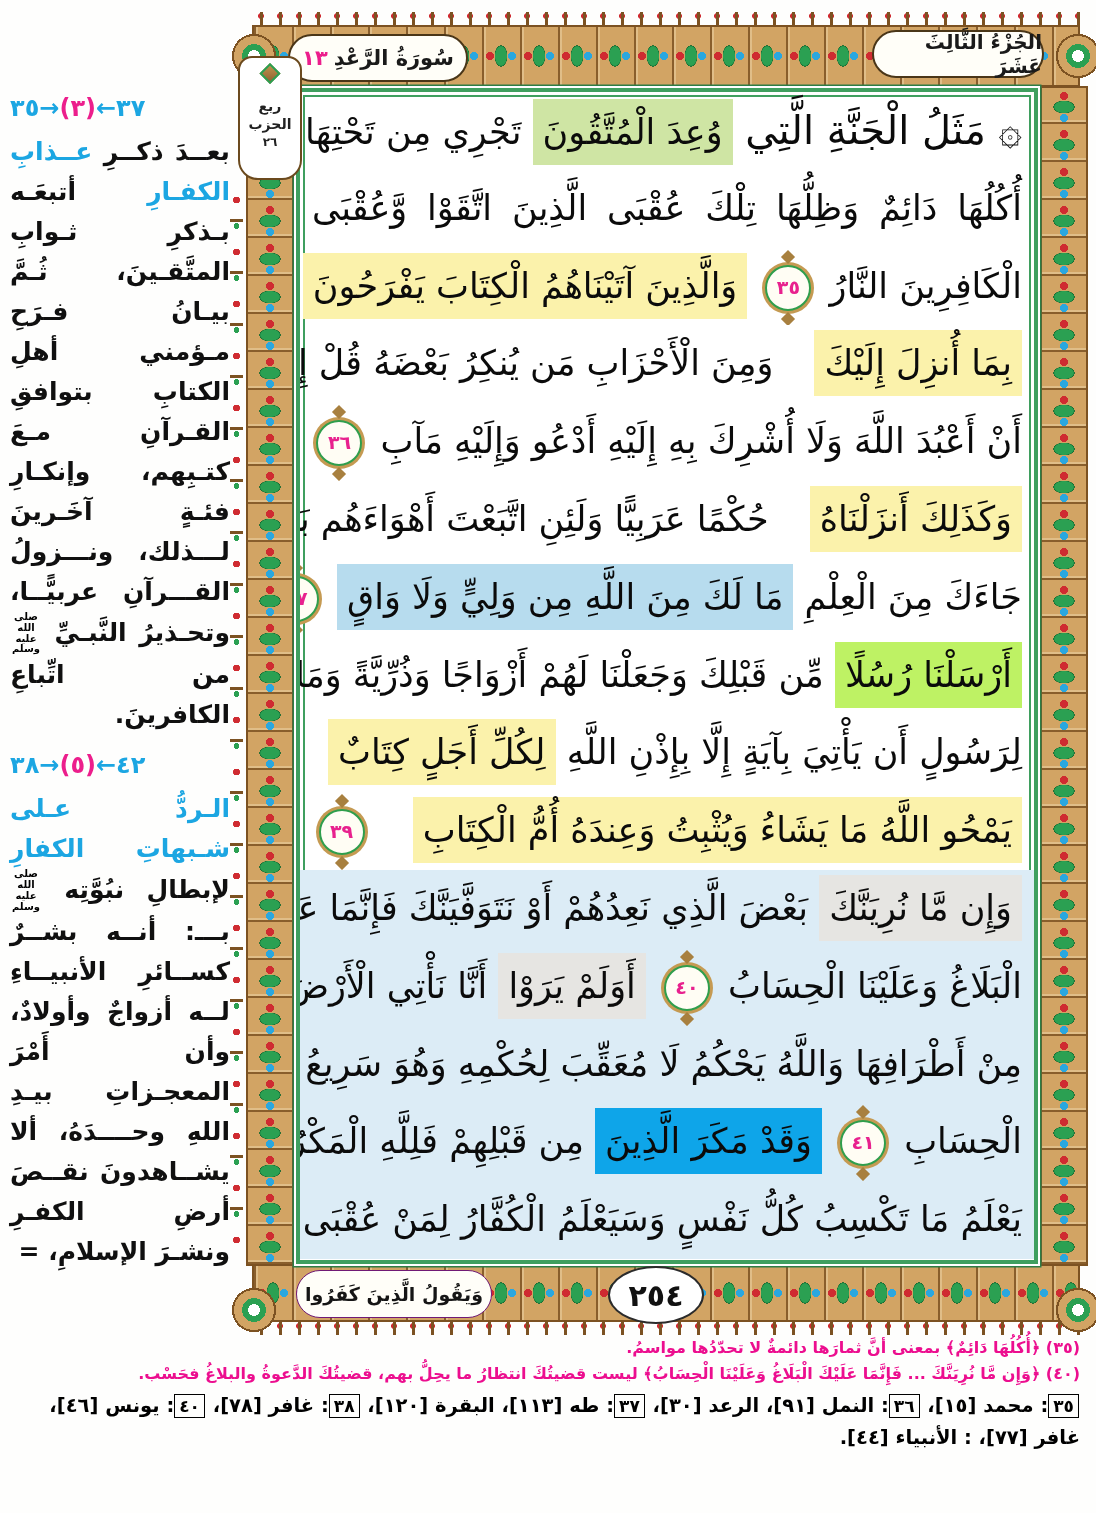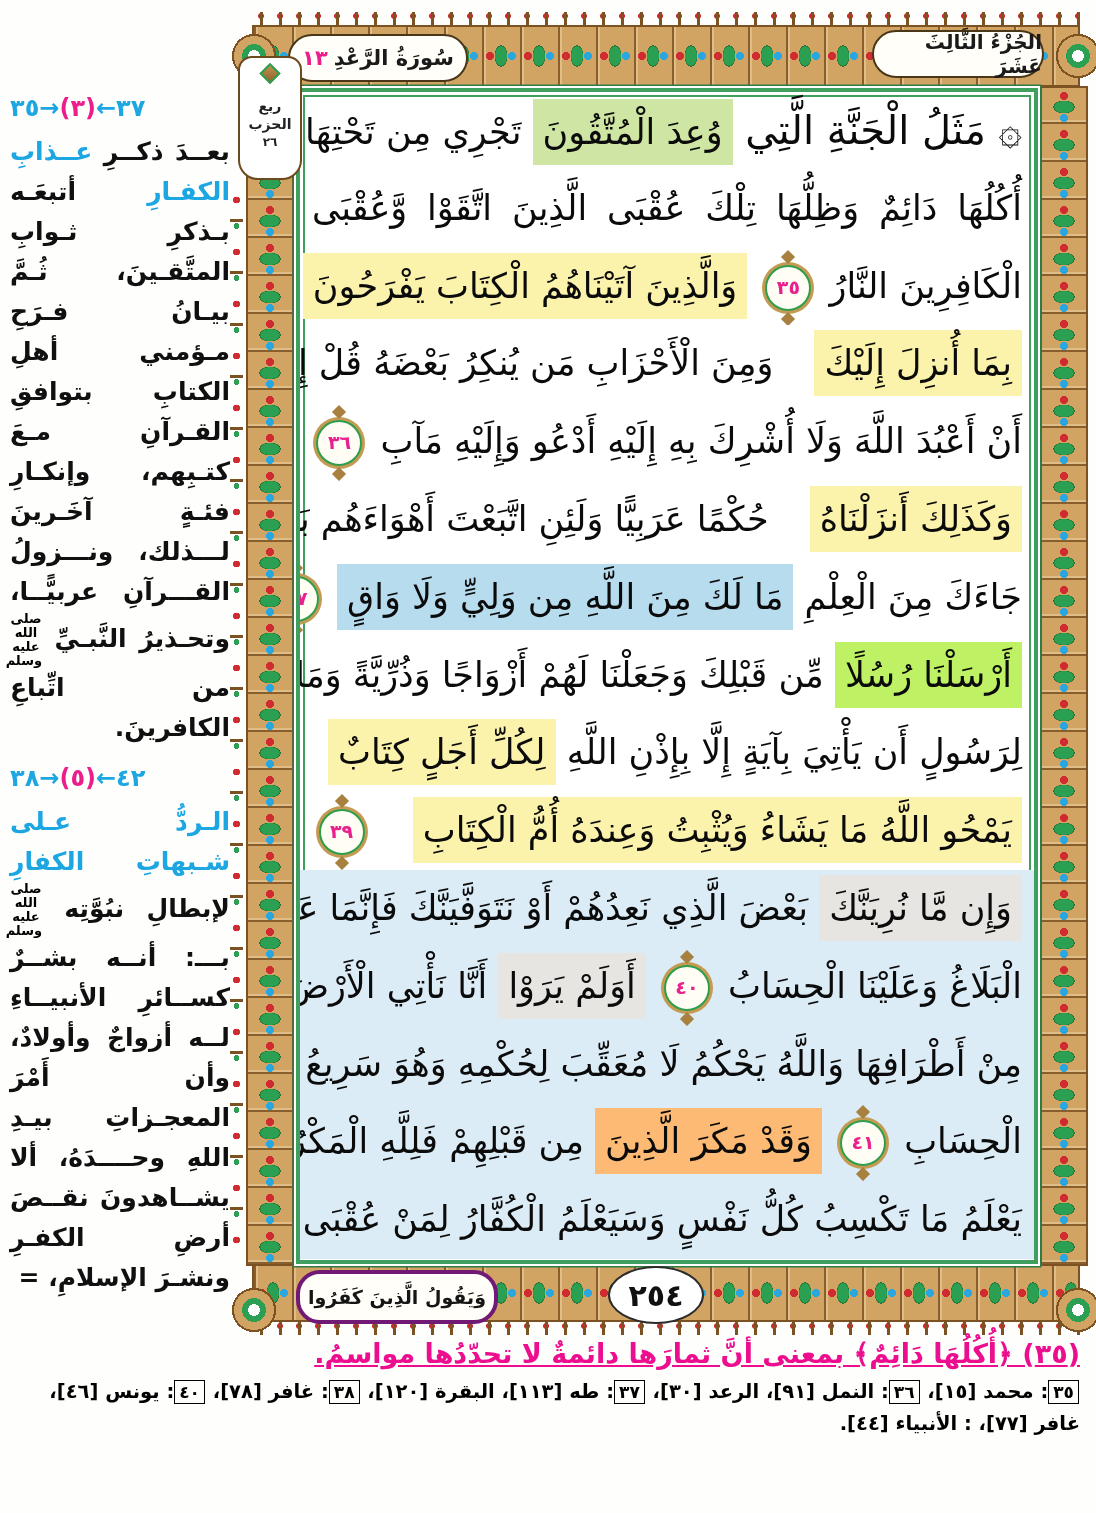--- a/index.html
+++ b/index.html
@@ -41,57 +41,57 @@
       padding-top:40px;box-sizing:border-box;font-weight:bold;color:#222;}
   .rub::before{content:"";position:absolute;top:8px;left:50%;width:15px;height:15px;
       transform:translateX(-50%) rotate(45deg);background:linear-gradient(135deg,#c59a52,#8a5a2b);
       box-shadow:0 0 0 2px #2ba052 inset;}
   .rub .r-line{font-size:14px;line-height:1.25;display:block;}
   .rub .r-num{font-size:12px;display:block;margin-top:2px;}
   .pagenum{position:absolute;left:608px;top:1266px;width:92px;height:54px;background:#fff;
       border:2.5px solid #2b2b2b;border-radius:50%;display:flex;align-items:center;justify-content:center;
       font-size:30px;font-weight:bold;color:#111;z-index:5;}
   .catchword{position:absolute;left:296px;top:1270px;width:194px;height:46px;background:#fffef8;
-      border:4px solid #701a75;border-radius:24px;display:flex;align-items:center;justify-content:center;
+      border:1px solid #701a75;border-radius:24px;display:flex;align-items:center;justify-content:center;
       font-size:19px;font-weight:bold;color:#151515;z-index:5;}
   
   .quran{position:absolute;left:296px;top:88px;width:742px;height:1176px;background:#fff;
       border:4px solid #3f9f5f;box-sizing:border-box;z-index:4;direction:rtl;
       box-shadow:inset 0 0 0 3px #fff, inset 0 0 0 5px #3f9f5f, 0 0 0 2px #fff, 0 0 0 3.5px #2e7d46;}
   .qline{height:77.8px;line-height:77.8px;padding:0 12px;font-size:35px;color:#0b0b0b;
       white-space:nowrap;text-align:justify;text-align-last:justify;overflow:hidden;}
   .bg-blue{background:#dcecf6;}
   .hl{padding:13px 10px;}
   .hl-green{background:#cfe5a4;}
   .hl-yellow{background:#fbf2ab;margin-left:30px;}
   .hl-blue{background:#b7dcee;}
   .hl-pink{background:#bef264;}
   .hl-grey{background:#e6e5e2;}
-  .hl-orange{background:#fdba74;}
+  .hl-orange{background:#0ea5e9;}
   .ayah{display:inline-block;width:42px;height:42px;line-height:40px;text-align:center;text-align-last:center;
       border:2.5px solid #2f9e4c;border-radius:50%;background:#fffdf4;box-shadow:0 0 0 3px #c59a52;
       color:#e8218e;font-size:19px;font-weight:bold;vertical-align:middle;position:relative;margin:0 7px;}
   .ayah::before,.ayah::after{content:"";position:absolute;left:50%;width:10px;height:10px;
       transform:translateX(-50%) rotate(45deg);background:#a8803f;}
   .ayah::before{top:-15px;} .ayah::after{bottom:-15px;}
   
   .sidebar{position:absolute;left:10px;top:94px;width:220px;direction:rtl;z-index:4;}
   .range{direction:ltr;text-align:left;font-size:24px;font-weight:bold;color:#1ca6e2;
       margin:0 0 10px;letter-spacing:1px;}
   .range .mg{color:#ec1e8c;}
   .commentary{font-size:25px;line-height:1.6;color:#101010;text-align:justify;font-weight:bold;margin:0 0 16px;}
   .commentary .kw{color:#1ca6e2;}
-  .saw{display:inline-block;width:32px;font-size:13px;line-height:1.08;text-align:center;
+  .saw{display:inline-block;width:32px;font-size:10px;line-height:1.08;text-align:center;
       vertical-align:middle;font-weight:bold;color:#000;white-space:normal;}
   
   .footnotes{position:absolute;right:16px;top:1338px;width:1062px;direction:rtl;text-align:right;
       font-weight:bold;z-index:4;}
   .fn{margin:0 0 7px;}
   .fn-blue{color:#00a3dd;font-size:20.5px;}
-  .fn-pink{color:#ec0e8f;font-size:27px;text-decoration:underline;}
+  .fn-pink{color:#ec0e8f;font-size:16px;}
   .fn-refs{color:#000;font-size:19.5px;line-height:1.65;}
   .refbox{display:inline-block;border:1.6px solid #000;padding:0 4px;margin-right:1px;
       font-size:17px;line-height:1.3;}
   .star{font-size:40px;}
 </style>
 </head>
 <body>
 
 <div class="page">
 
@@ -148,16 +148,17 @@
       <div class="qline bg-blue"><span class="">مِنْ أَطْرَافِهَا وَاللَّهُ يَحْكُمُ لَا مُعَقِّبَ لِحُكْمِهِ وَهُوَ سَرِيعُ</span></div>
       <div class="qline bg-blue"><span class="">الْحِسَابِ </span><span class="ayah">٤١</span><span class=""> </span><span class="hl hl-orange">وَقَدْ مَكَرَ الَّذِينَ</span><span class=""> مِن قَبْلِهِمْ فَلِلَّهِ الْمَكْرُ جَمِيعًا</span></div>
       <div class="qline bg-blue"><span class="">يَعْلَمُ مَا تَكْسِبُ كُلُّ نَفْسٍ وَسَيَعْلَمُ الْكُفَّارُ لِمَنْ عُقْبَى الدَّارِ </span></div>
     </main>
 
   <div class="catchword">وَيَقُولُ الَّذِينَ كَفَرُوا</div>
   <div class="pagenum">٢٥٤</div>
 
   <footer class="footnotes">
     <p class="fn fn-pink">(٣٥) ﴿أُكُلُهَا دَائِمٌ﴾ بمعنى أنَّ ثمارَها دائمةٌ لا تحدّدُها مواسمُ.</p>
+    <p class="fn fn-pink">(٤٠) ﴿وَإِن مَّا نُرِيَنَّكَ ... فَإِنَّمَا عَلَيْكَ الْبَلَاغُ وَعَلَيْنَا الْحِسَابُ﴾ ليست قضيتُكَ انتظارُ ما يحِلُّ بهم، قضيتُكَ الدَّعوةُ والبلاغُ فحَسْب.</p>
     <p class="fn fn-refs" id="refs"><span class="refbox">٣٥</span>: محمد [١٥]، <span class="refbox">٣٦</span>: النمل [٩١]، الرعد [٣٠]، <span class="refbox">٣٧</span>: طه [١١٣]، البقرة [١٢٠]، <span class="refbox">٣٨</span>: غافر [٧٨]، <span class="refbox">٤٠</span>: يونس [٤٦]، غافر [٧٧]، : الأنبياء [٤٤].</p>
   </footer>
 
 </div>
 
 </body></html>

